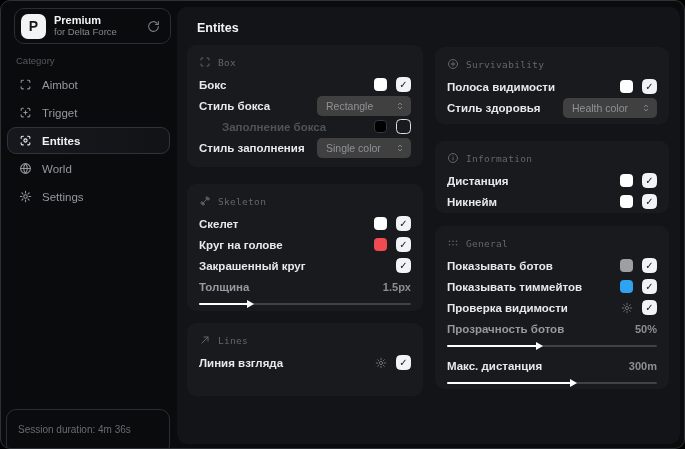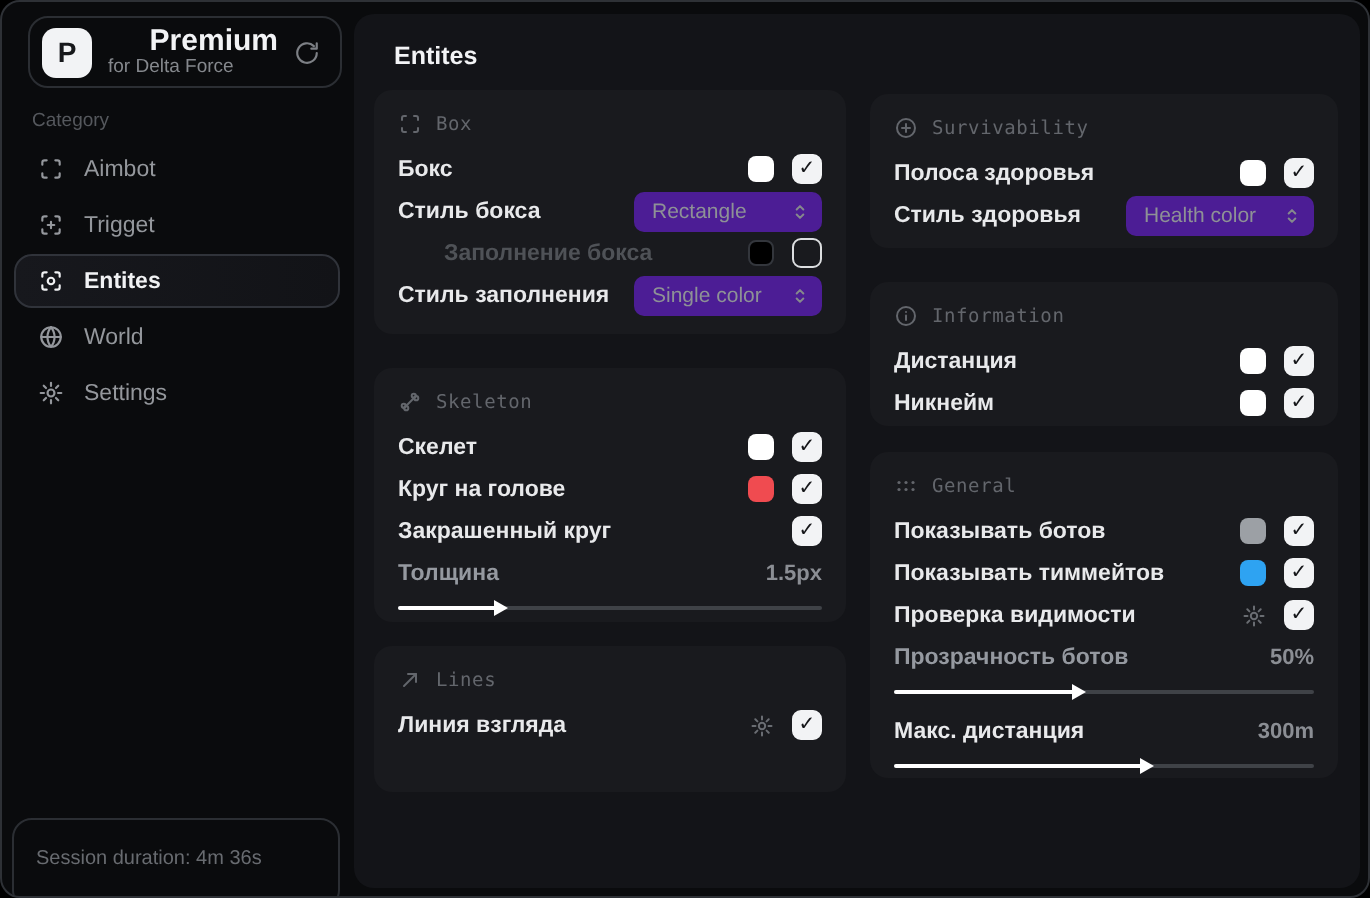--- a/index.html
+++ b/index.html
@@ -17,21 +17,21 @@
     position:absolute;left:13px;top:7px;width:157px;height:36px;
     border:1px solid #2b2e33;border-radius:10px;
     display:flex;align-items:center;padding:0 10px 0 6px;gap:8px;
   }
   .logo{
     width:25px;height:25px;border-radius:7px;background:#f2f3f5;
     color:#17181b;font-weight:700;font-size:14px;
     display:flex;align-items:center;justify-content:center;
   }
   .premium-text{flex:1;line-height:1.15;}
-  .premium-title{color:#f2f3f5;font-size:15px;font-weight:700;text-align:right;}
+  .premium-title{color:#f2f3f5;font-size:11px;font-weight:700;}
   .premium-sub{color:#85888d;font-size:9.5px;}
   .icon-btn{color:#7d8085;display:flex;align-items:center;}
   .category-label{position:absolute;left:15px;top:54px;color:#55585d;font-size:9.5px;}
   .nav{position:absolute;left:6px;top:70px;width:163px;display:flex;flex-direction:column;gap:1px;}
   .nav-item{
     height:27px;border-radius:9px;display:flex;align-items:center;gap:10px;
     padding:0 11px;color:#94979c;font-size:11.5px;font-weight:500;
     border:1px solid transparent;cursor:pointer;
   }
   .nav-item.active{
@@ -76,21 +76,21 @@
   .checkbox{
     width:15px;height:15px;border-radius:4.5px;border:1.5px solid #dcdee0;
     display:flex;align-items:center;justify-content:center;cursor:pointer;
     font-family:"DejaVu Sans",sans-serif;
   }
   .checkbox.checked{background:#f2f3f5;border-color:#f2f3f5;}
   .checkbox::after{content:"✓";color:#141518;font-size:10px;font-weight:700;display:none;line-height:1;}
   .checkbox.checked::after{display:block;}
   .mini-gear{color:#6a6d73;display:flex;align-items:center;cursor:pointer;}
   .select{
-    min-width:94px;height:20px;background:#4c1d95;border-radius:5px;cursor:pointer;
+    min-width:94px;height:20px;background:#404040;border-radius:5px;cursor:pointer;
     display:flex;align-items:center;justify-content:space-between;gap:6px;padding:0 6px 0 9px;
     color:#8e9196;font-size:10.5px;
   }
   .updown{display:flex;align-items:center;color:#85888d;}
   .slider{position:relative;height:12px;margin:1px 0 3px 0;cursor:pointer;}
   .slider-track{position:absolute;left:0;right:0;top:5px;height:2px;background:#3f4247;border-radius:2px;}
   .slider-fill{position:absolute;left:0;top:5px;height:2px;background:#fff;border-radius:2px;}
   .slider-thumb{
     position:absolute;top:2px;width:0;height:0;transform:translateX(-3px);
     border-top:4px solid transparent;border-bottom:4px solid transparent;border-left:7px solid #fff;
@@ -308,21 +308,21 @@
       <div class="p-header">
         <span class="p-icon">
           <svg width="12" height="12" viewBox="0 0 24 24" fill="none" stroke="currentColor" stroke-width="2" stroke-linecap="round">
               <circle cx="12" cy="12" r="9"></circle>
               <path d="M12 8v8M8 12h8"></path>
             </svg>
         </span>
         <span>Survivability</span>
       </div>
       <div class="row">
-        <span class="row-label">Полоса здоровья</span>
+        <span class="row-label">Полоса видимости</span>
         <span class="controls">
           <span class="swatch" style="background: rgb(255, 255, 255);"></span>
           <span class="checkbox checked"></span>
         </span>
       </div>
       <div class="row">
         <span class="row-label">Стиль здоровья</span>
         <div class="select">
           <span>Health color</span>
           <span class="updown">

